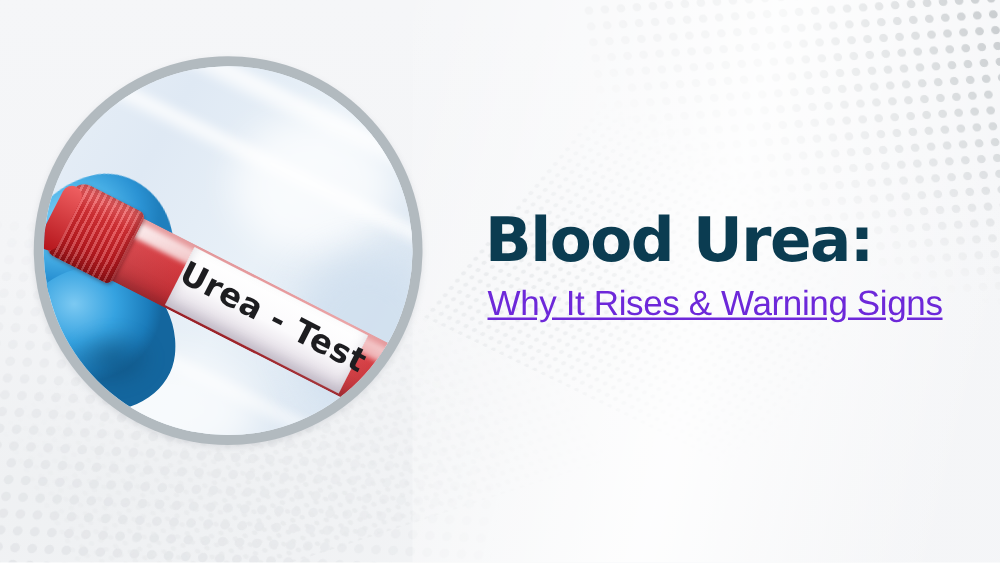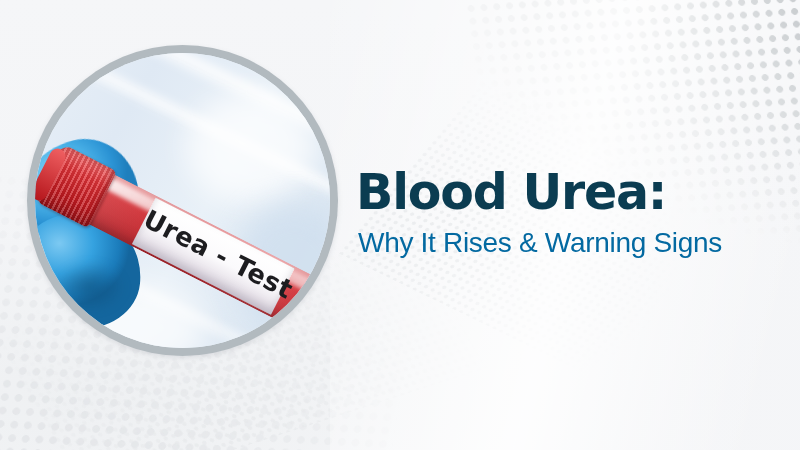--- a/index.html
+++ b/index.html
@@ -258,43 +258,44 @@
     top: 0;
     width: 16px;
     height: 56px;
     border-radius: 0 14px 14px 0;
     background: linear-gradient(180deg, #e86a6d, #b81b21 60%, #8e1116);
   }
 
   
   .text-block {
     position: absolute;
-    left: 356px;
+    left: 388px;
     top: 168px;
     width: 412px;
   }
   .headline {
     margin: 0;
     font-family: "DejaVu Sans", sans-serif;
     font-weight: 700;
     font-size: 49px;
     line-height: 1.02;
     letter-spacing: -1.2px;
     color: #0b3c51;
     white-space: nowrap;
   }
   .subhead {
     margin: 10px 0 0 2px;
     font-family: "Liberation Sans", sans-serif;
     font-weight: 400;
     font-size: 28px;
     line-height: 1.1;
     letter-spacing: -0.3px;
-    color: #0369a1;
+    color: #6d28d9;
     white-space: nowrap;
+    text-decoration: underline;
   }
 </style>
 </head>
 <body>
 
 <div class="banner">
 
   <div class="bg-base"></div>
   <div class="halftone-bl"></div>
   <div class="halftone-bl2"></div>

